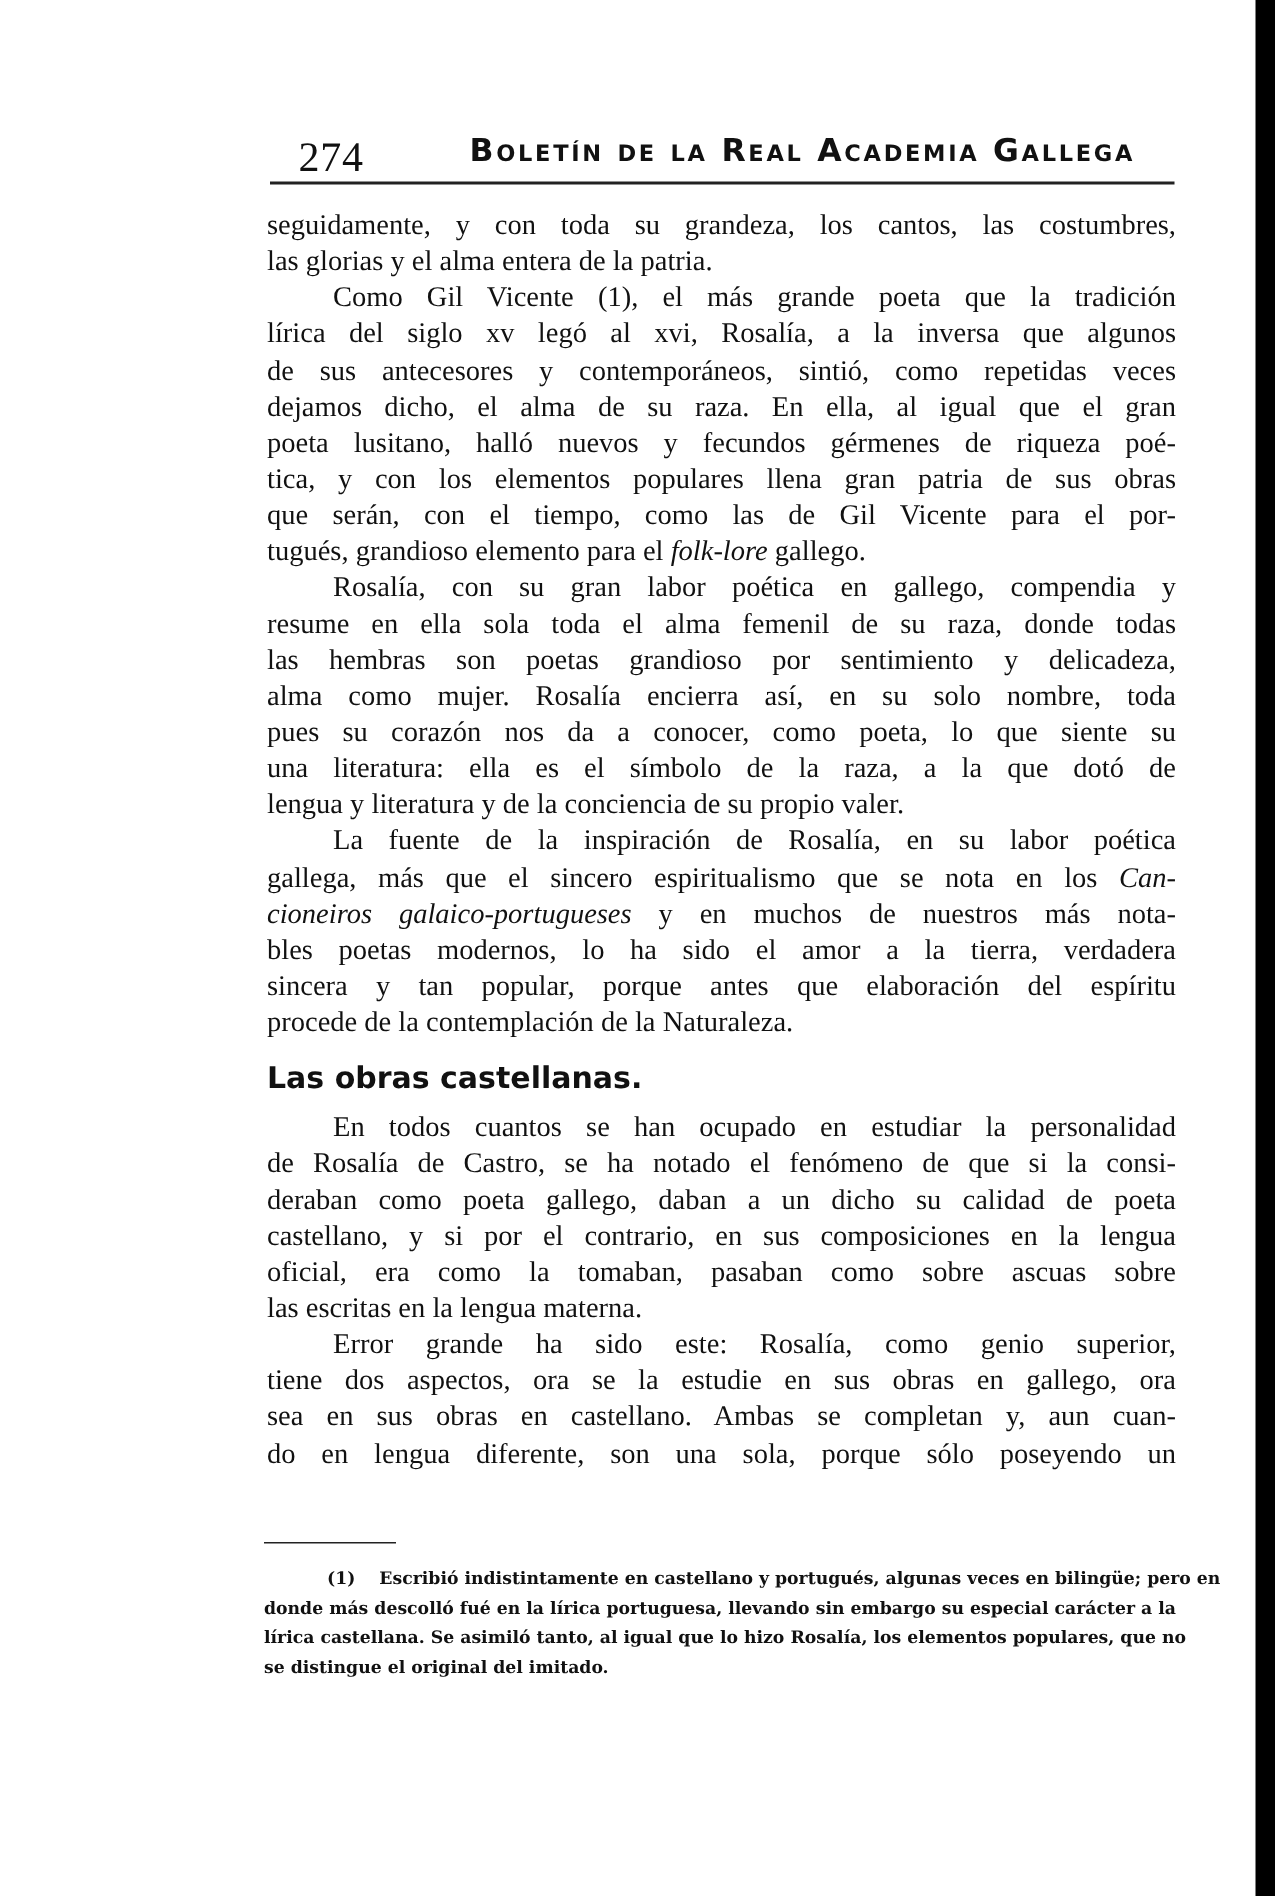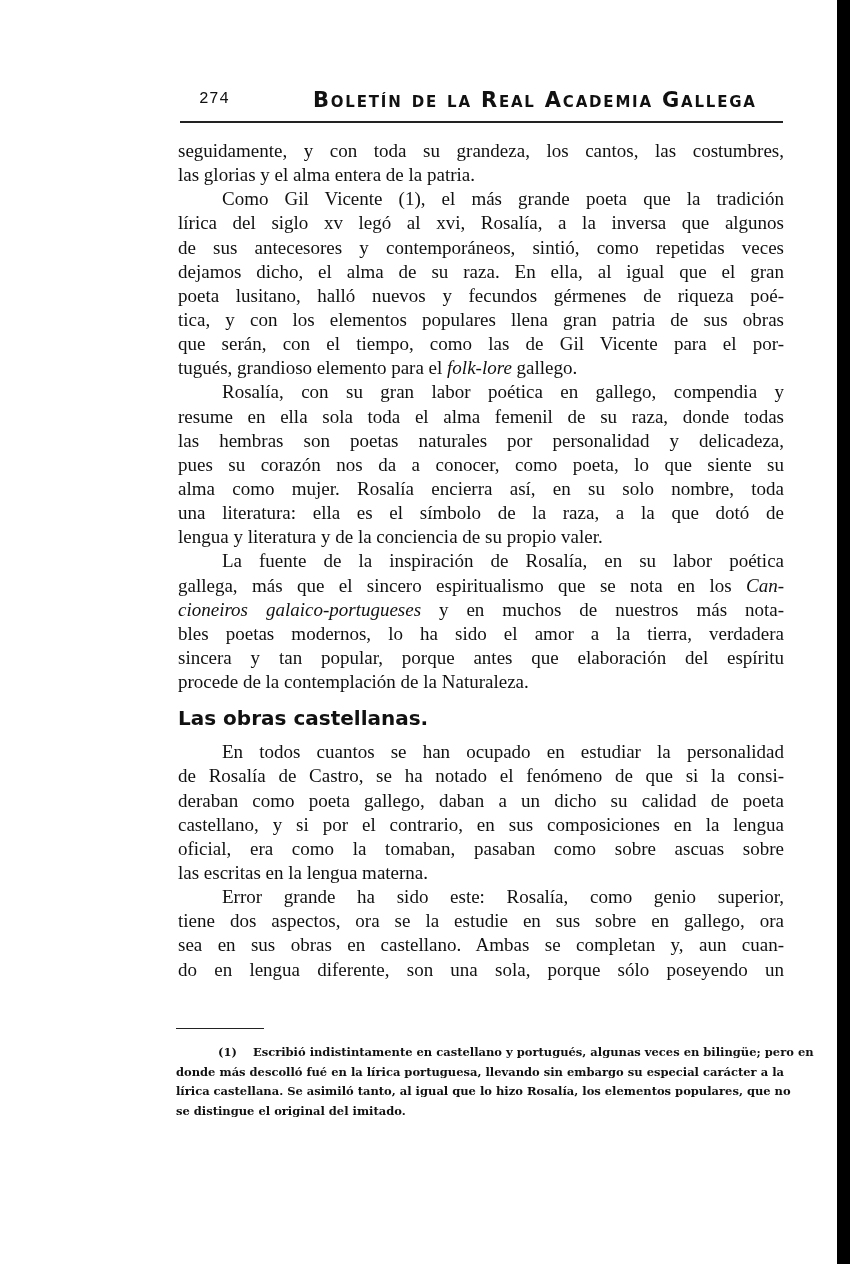--- a/index.html
+++ b/index.html
@@ -7,21 +7,21 @@
       width: 850px; height: 1264px; background: #ffffff; position: relative; overflow: hidden;
       font-family: "Liberation Serif", "DejaVu Serif", serif; color: #111111;
     }
     .right-bar {
       position: absolute; left: 837px; top: 0; width: 13px; height: 1264px; background: #000000;
     }
     .header {
       position: absolute; left: 185px; top: 88px; width: 600px; height: 30px;
     }
     .page-number {
-      position: absolute; left: 14px; top: 2px; font-size: 16px; font-family: Liberation Mono, monospace; letter-spacing: 0.5px;
+      position: absolute; left: 14px; top: 2px; font-size: 28px; font-family: Liberation Serif, serif; letter-spacing: 0.5px;
     }
     .running-title {
       position: absolute; left: 128px; top: 0px; font-size: 21px; font-weight: bold;
       font-family: "DejaVu Sans", sans-serif; letter-spacing: 1.8px; font-variant: small-caps;
     }
     .header-rule {
       position: absolute; left: 180px; top: 121px; width: 603px; height: 0; border-top: 2px solid #222222;
     }
     .body-text {
       position: absolute; left: 178px; top: 139px; width: 606px;
@@ -74,23 +74,23 @@
     <span class="line">dejamos dicho, el alma de su raza. En ella, al igual que el gran</span>
     <span class="line">poeta lusitano, halló nuevos y fecundos gérmenes de riqueza poé-</span>
     <span class="line">tica, y con los elementos populares llena gran patria de sus obras</span>
     <span class="line">que serán, con el tiempo, como las de Gil Vicente para el por-</span>
     <span class="line last"><span>tugués, grandioso elemento para el</span> <em>folk-lore</em> <span>gallego.</span></span>
   </div>
 
   <div>
     <span class="line indent">Rosalía, con su gran labor poética en gallego, compendia y</span>
     <span class="line">resume en ella sola toda el alma femenil de su raza, donde todas</span>
-    <span class="line">las hembras son poetas naturales por personalidad y delicadeza,</span>
+    <span class="line">las hembras son poetas grandioso por sentimiento y delicadeza,</span>
+    <span class="line">alma como mujer. Rosalía encierra así, en su solo nombre, toda</span>
     <span class="line">pues su corazón nos da a conocer, como poeta, lo que siente su</span>
-    <span class="line">alma como mujer. Rosalía encierra así, en su solo nombre, toda</span>
     <span class="line">una literatura: ella es el símbolo de la raza, a la que dotó de</span>
     <span class="line last">lengua y literatura y de la conciencia de su propio valer.</span>
   </div>
 
   <div>
     <span class="line indent">La fuente de la inspiración de Rosalía, en su labor poética</span>
     <span class="line"><span>gallega, más que el sincero espiritualismo que se nota en los</span> <em>Can-</em></span>
     <span class="line"><em>cioneiros galaico-portugueses</em> <span>y en muchos de nuestros más nota-</span></span>
     <span class="line">bles poetas modernos, lo ha sido el amor a la tierra, verdadera</span>
     <span class="line">sincera y tan popular, porque antes que elaboración del espíritu</span>
@@ -103,21 +103,21 @@
     <span class="line indent">En todos cuantos se han ocupado en estudiar la personalidad</span>
     <span class="line">de Rosalía de Castro, se ha notado el fenómeno de que si la consi-</span>
     <span class="line">deraban como poeta gallego, daban a un dicho su calidad de poeta</span>
     <span class="line">castellano, y si por el contrario, en sus composiciones en la lengua</span>
     <span class="line">oficial, era como la tomaban, pasaban como sobre ascuas sobre</span>
     <span class="line last">las escritas en la lengua materna.</span>
   </div>
 
   <div>
     <span class="line indent">Error grande ha sido este: Rosalía, como genio superior,</span>
-    <span class="line">tiene dos aspectos, ora se la estudie en sus sobre en gallego, ora</span>
+    <span class="line">tiene dos aspectos, ora se la estudie en sus obras en gallego, ora</span>
     <span class="line">sea en sus obras en castellano. Ambas se completan y, aun cuan-</span>
     <span class="line">do en lengua diferente, son una sola, porque sólo poseyendo un</span>
   </div>
 </div>
 
 <div class="footnote-rule"></div>
 
 <div class="footnotes">
   <div>
     <span class="fn-line indent"><span class="fn-mark">(1)</span><span>Escribió indistintamente en castellano y portugués, algunas veces en bilingüe; pero en</span></span>

